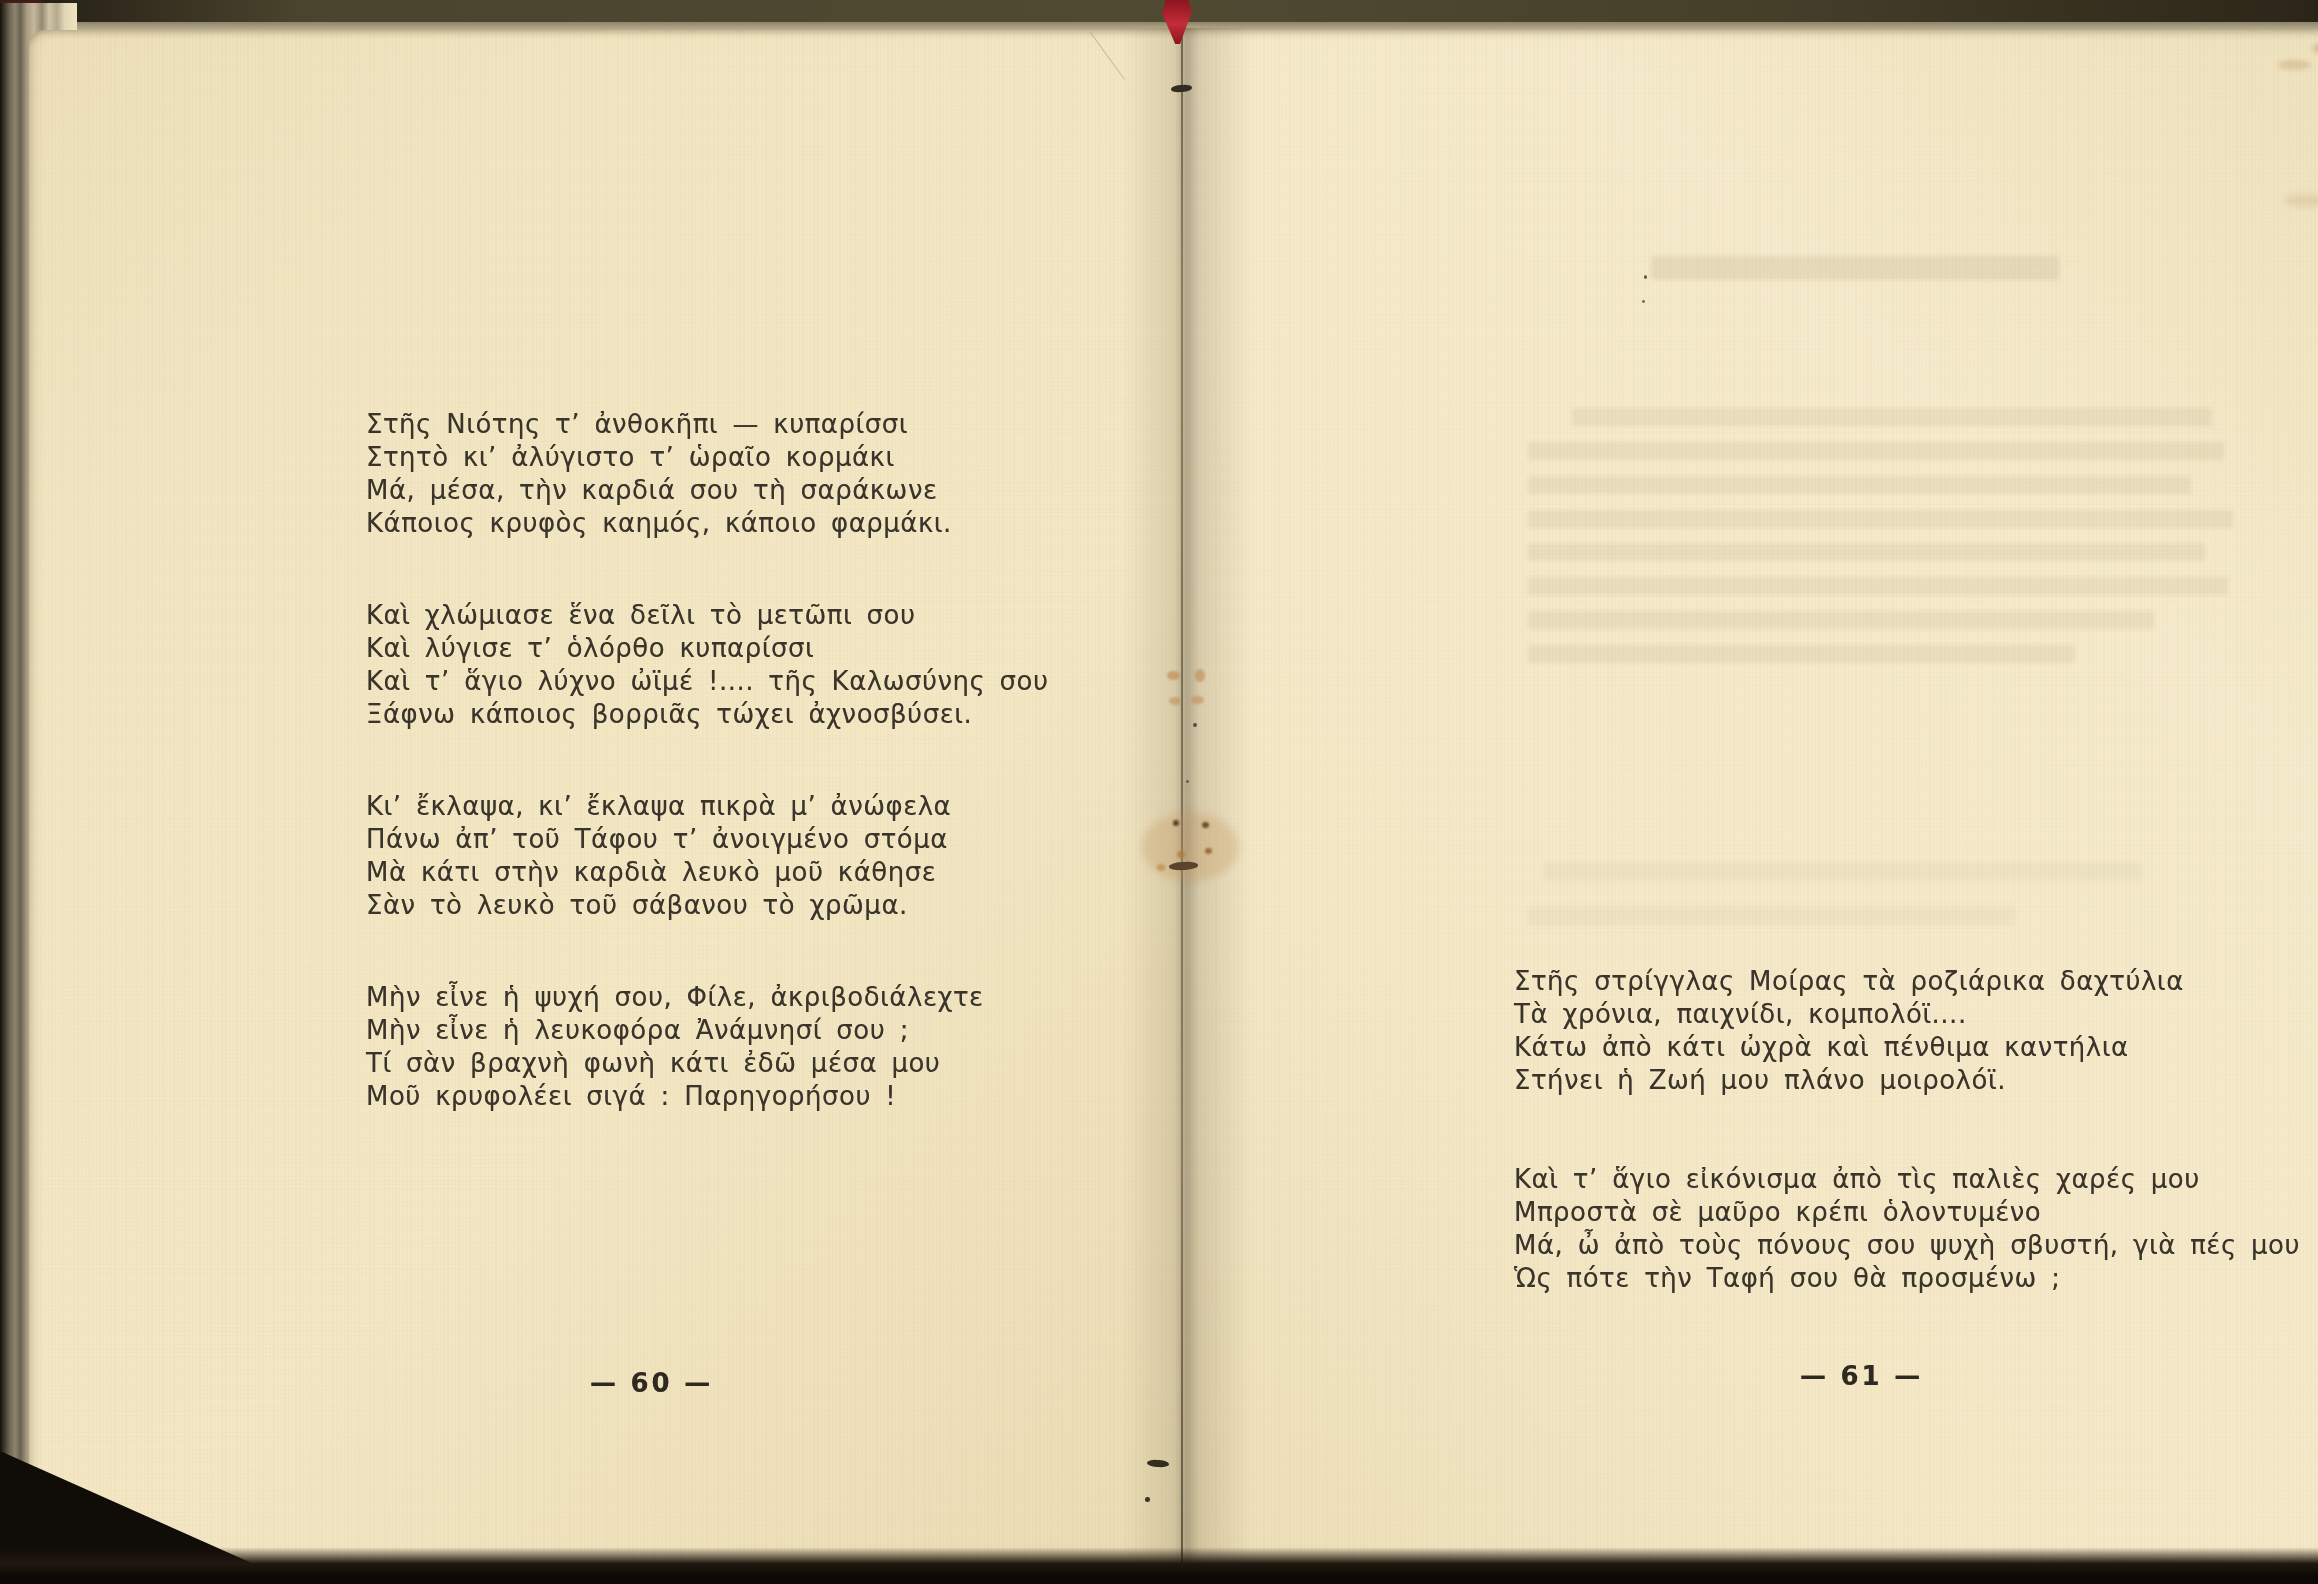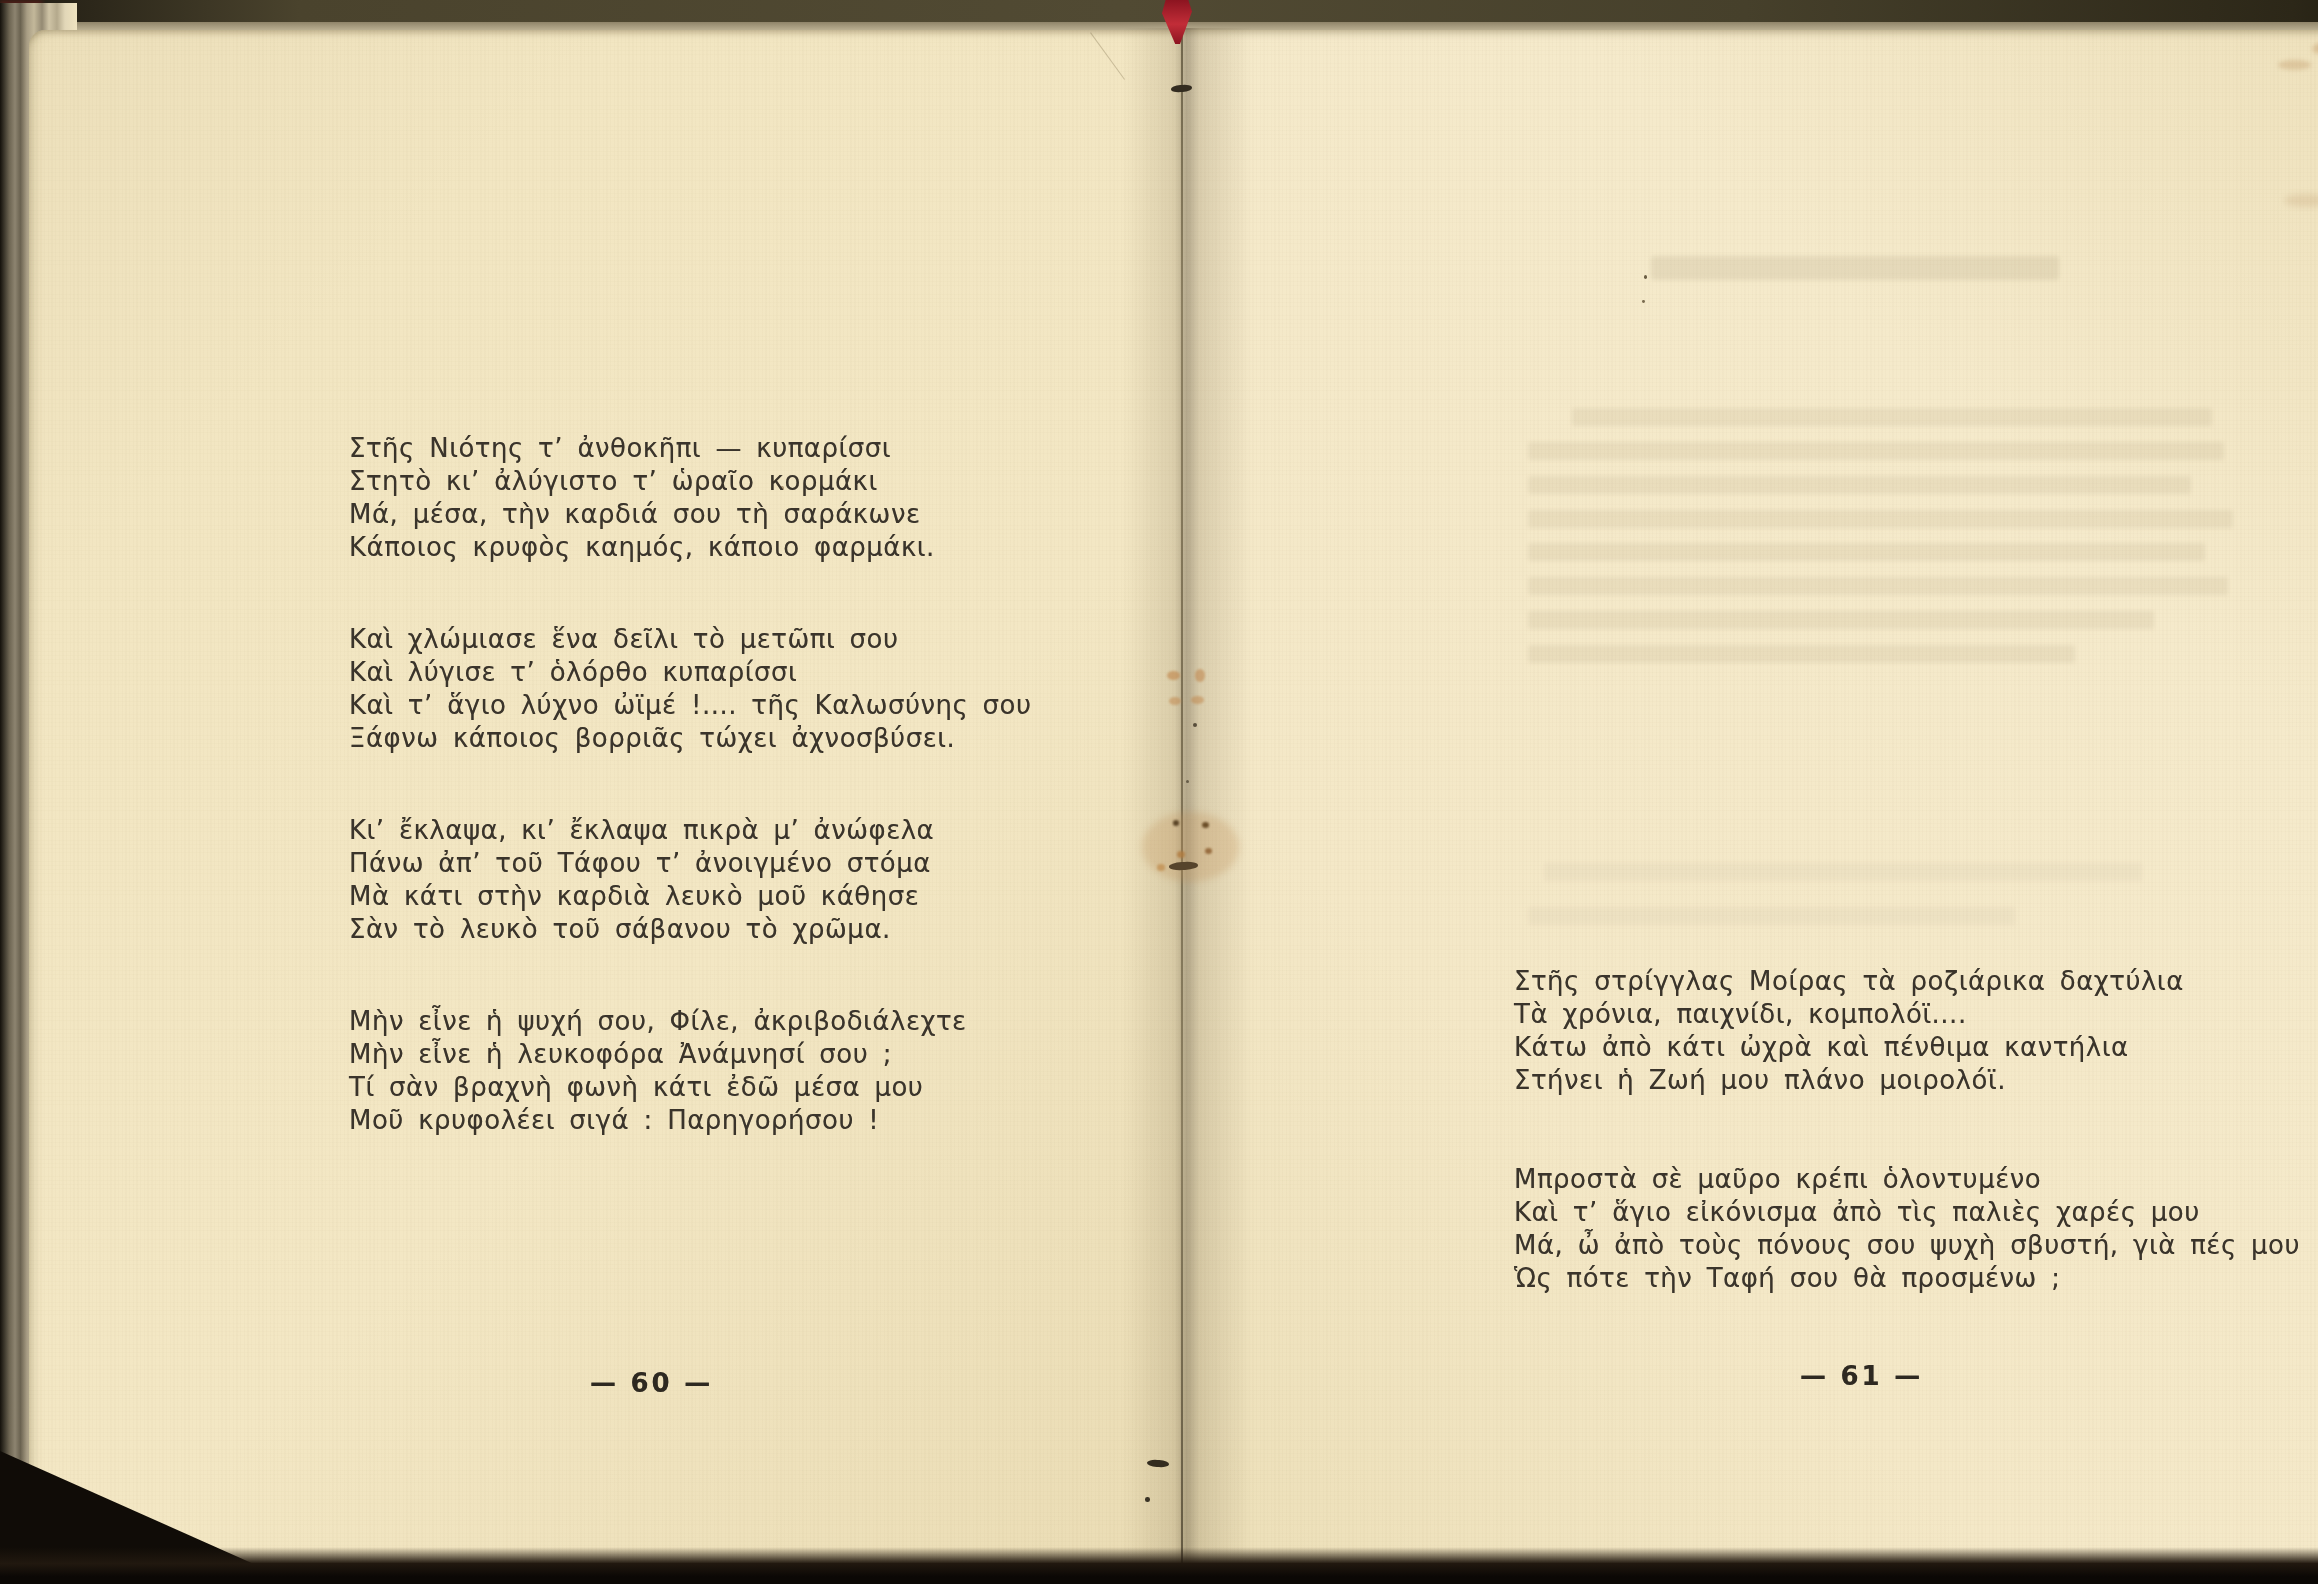--- a/index.html
+++ b/index.html
@@ -51,21 +51,21 @@
 
   
   .bleed-title{position:absolute;left:1651px;top:256px;width:408px;height:24px;border-radius:3.7px;
     background:rgba(134,116,82,.13);filter:blur(2.3px);}
   .bleed-line{position:absolute;height:17.6px;border-radius:2.8px;background:rgba(134,116,82,.10);filter:blur(1.9px);}
   .bleed-faint{background:rgba(134,116,82,.055);}
 
   
   .poem{position:absolute;color:#3a342b;font-size:26px;line-height:33px;
         letter-spacing:0.5px;word-spacing:5.6px;text-shadow:0 0 0.5px rgba(58,52,43,.45);}
-  .poem-left{left:349px;top:408px;margin-top:24px;}
+  .poem-left{left:366px;top:408px;}
   .poem-right{left:1514px;top:965px;}
   .stanza{margin-bottom:59px;}
   .poem-right .stanza{margin-bottom:66px;}
   .pagenum{position:absolute;width:139px;text-align:center;color:#2e2921;
     font-size:26px;font-weight:bold;letter-spacing:2.8px;text-shadow:0 0 0.5px rgba(46,41,33,.5);}
   .pn-left{left:582px;top:1368px;}
   .pn-right{left:1784px;top:1361px;text-align:right;}
 
   
   .bottom-band{position:absolute;left:0;top:1547px;width:2493px;height:37px;
@@ -161,22 +161,22 @@
   <div class="pagenum pn-left">— 60 —</div>
 
   <div class="poem poem-right">
     <div class="stanza">
       <div class="line">Στῆς στρίγγλας Μοίρας τὰ ροζιάρικα δαχτύλια</div>
       <div class="line">Τὰ χρόνια, παιχνίδι, κομπολόϊ....</div>
       <div class="line">Κάτω ἀπὸ κάτι ὠχρὰ καὶ πένθιμα καντήλια</div>
       <div class="line">Στήνει ἡ Ζωή μου πλάνο μοιρολόϊ.</div>
     </div>
     <div class="stanza">
+      <div class="line">Καὶ τ’ ἅγιο εἰκόνισμα ἀπὸ τὶς παλιὲς χαρές μου</div>
       <div class="line">Μπροστὰ σὲ μαῦρο κρέπι ὁλοντυμένο</div>
-      <div class="line">Καὶ τ’ ἅγιο εἰκόνισμα ἀπὸ τὶς παλιὲς χαρές μου</div>
       <div class="line">Μά, ὦ ἀπὸ τοὺς πόνους σου ψυχὴ σβυστή, γιὰ πές μου</div>
       <div class="line">Ὡς πότε τὴν Ταφή σου θὰ προσμένω ;</div>
     </div>
   </div>
   <div class="pagenum pn-right">— 61 —</div>
 
   <div class="bottom-wedge"></div>
   <div class="bottom-band"></div>
 
 </div>

